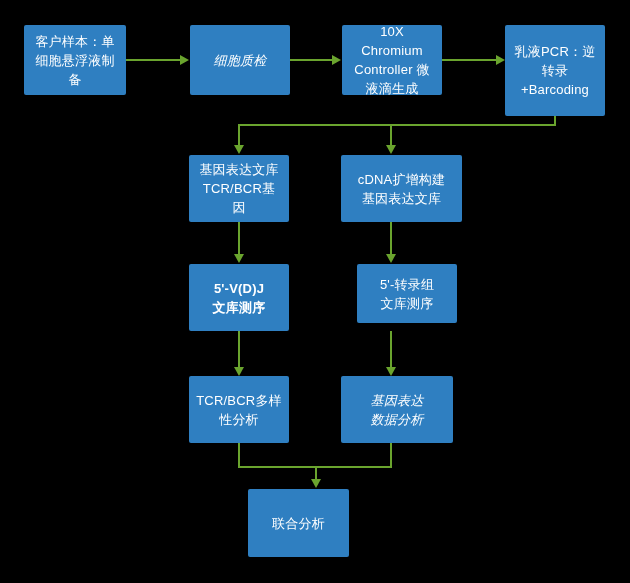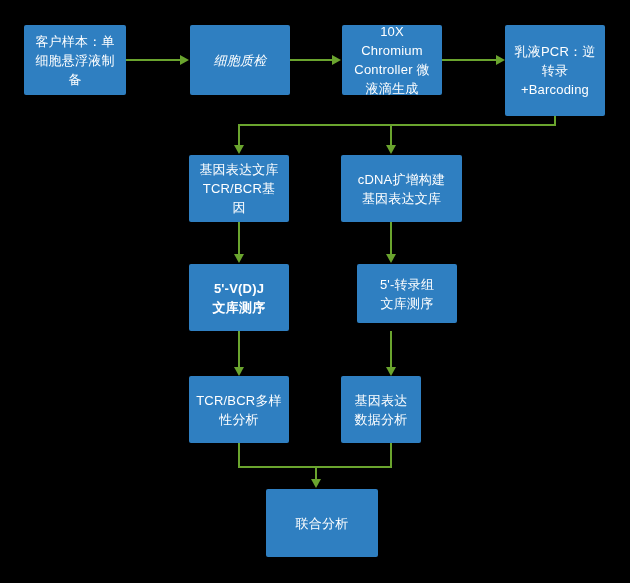--- a/index.html
+++ b/index.html
@@ -117,18 +117,18 @@
 
   <div class="node" style="left:189px; top:264px; width:100px; height:67px;font-weight:bold;">5'-V(D)J
 文库测序</div>
 
   <div class="node" style="left:357px; top:264px; width:100px; height:59px;">5'-转录组
 文库测序</div>
 
   <div class="node" style="left:189px; top:376px; width:100px; height:67px;">TCR/BCR多样
 性分析</div>
 
-  <div class="node" style="left:341px; top:376px; width:80px; height:67px;">基因表达
+  <div class="node" style="left:341px; top:376px; width:112px; height:67px;font-style:italic;">基因表达
 数据分析</div>
 
-  <div class="node" style="left:266px; top:489px; width:112px; height:68px;">联合分析</div>
+  <div class="node" style="left:248px; top:489px; width:101px; height:68px;">联合分析</div>
 
 </div>
 
 </body></html>

